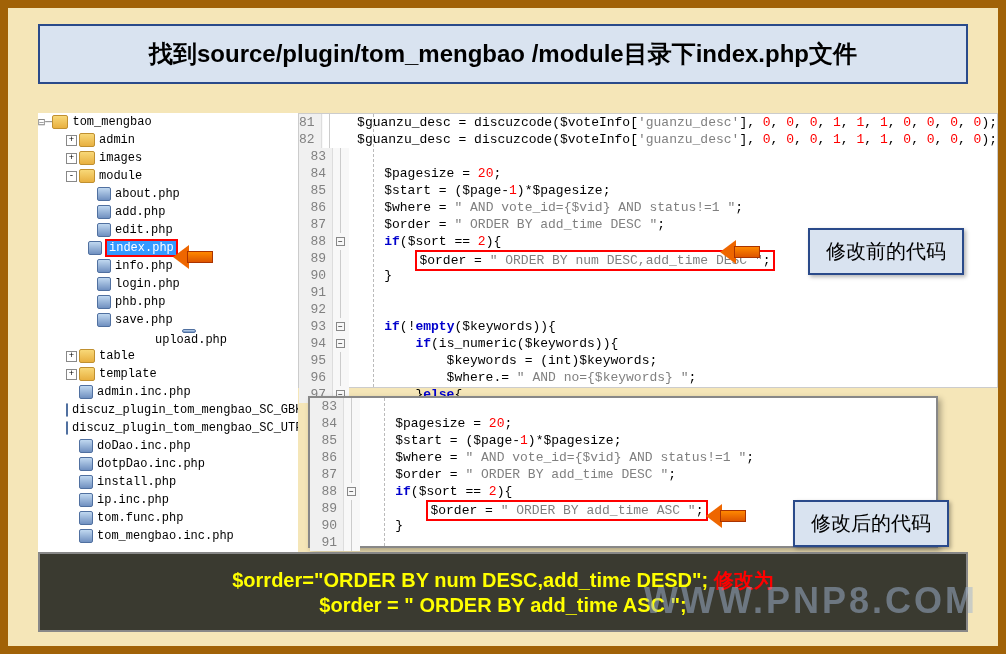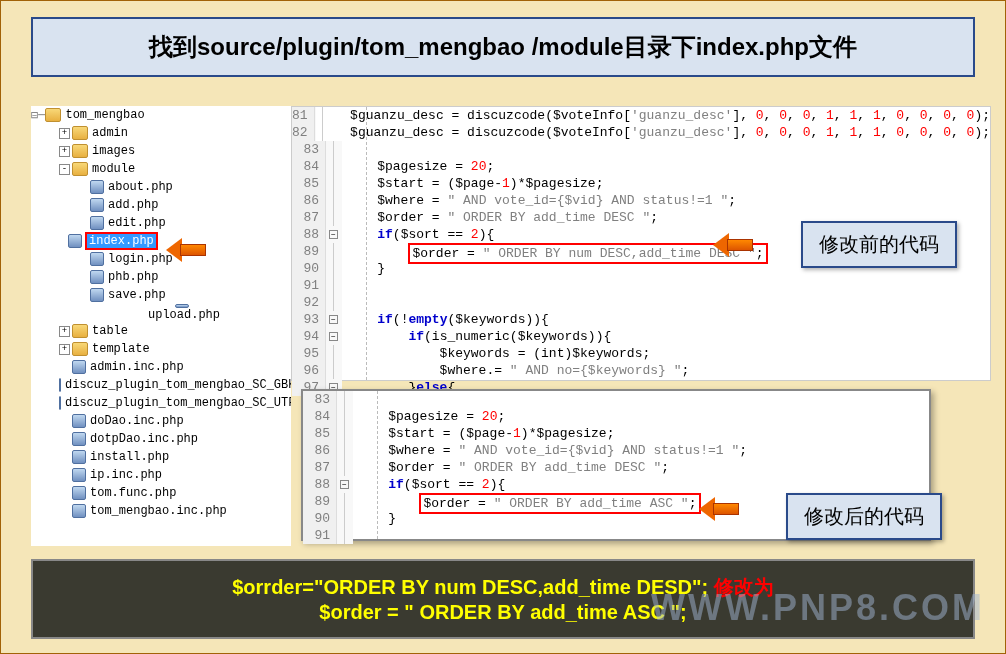--- a/index.html
+++ b/index.html
@@ -1,17 +1,17 @@
 <!DOCTYPE html>
 <html><head>
 <meta charset="utf-8">
 <style>
 * { margin: 0; padding: 0; box-sizing: border-box; }
 body { font-family: Arial, "Microsoft YaHei", sans-serif; background: #f5e6b8; width: 1006px; height: 654px; position: relative; overflow: hidden; }
-.outer-frame { position: absolute; inset: 0; border: 1px solid #a16207; background: #f5e6b8; }
+.outer-frame { position: absolute; inset: 0; border: 8px solid #a16207; background: #f5e6b8; }
 .watermark { position: absolute; left: 30px; top: 40px; font-size: 32px; color: #c0c0c0; font-weight: bold; letter-spacing: 2px; z-index: 0; }
 .title-box { position: absolute; left: 30px; top: 16px; right: 30px; height: 60px; background: #d9e3f0; border: 2px solid #2a4a8a; display: flex; align-items: center; justify-content: center; z-index: 5; }
 .title-text { font-size: 24px; font-weight: bold; color: #000; }
 .tree-panel { position: absolute; left: 30px; top: 105px; width: 260px; height: 440px; background: #fff; font-family: "Courier New", monospace; font-size: 12px; overflow: hidden; z-index: 3; }
 .tree-node { display: flex; align-items: center; height: 18px; white-space: nowrap; }
 .tree-lines { color: #888; font-family: monospace; }
 .exp-box { width: 11px; height: 11px; border: 1px solid #888; display: inline-flex; align-items: center; justify-content: center; font-size: 9px; margin-right: 2px; background: #fff; cursor: pointer; line-height: 1; }
 .folder-icon { width: 16px; height: 14px; background: linear-gradient(#f8d878, #e8b040); border: 1px solid #c09030; border-radius: 2px; margin-right: 4px; }
 .file-icon { width: 14px; height: 14px; background: linear-gradient(#c0d8f0, #7090c0); border: 1px solid #5070a0; border-radius: 2px; margin-right: 4px; position: relative; }
 .tree-label { color: #000; }
@@ -84,24 +84,29 @@
         <div class="tree-node" style="padding-left: 46px;">
           <span style="display:inline-block;width:13px"></span>
           <span class="file-icon"></span>
           <span class="tree-label">add.php</span>
         </div>
         <div class="tree-node" style="padding-left: 46px;">
           <span style="display:inline-block;width:13px"></span>
           <span class="file-icon"></span>
           <span class="tree-label">edit.php</span>
         </div>
-        <div class="tree-node" style="padding-left: 24px;">
+        <div class="tree-node" style="padding-left: 37px;">
           <span style="display:inline-block;width:13px"></span>
           <span class="file-icon"></span>
           <span class="tree-label selected">index.php</span>
+        </div>
+        <div class="tree-node" style="padding-left: 46px;">
+          <span style="display:inline-block;width:13px"></span>
+          <span class="file-icon"></span>
+          <span class="tree-label">info.php</span>
         </div>
         <div class="tree-node" style="padding-left: 46px;">
           <span style="display:inline-block;width:13px"></span>
           <span class="file-icon"></span>
           <span class="tree-label">login.php</span>
         </div>
         <div class="tree-node" style="padding-left: 46px;">
           <span style="display:inline-block;width:13px"></span>
           <span class="file-icon"></span>
           <span class="tree-label">phb.php</span>

